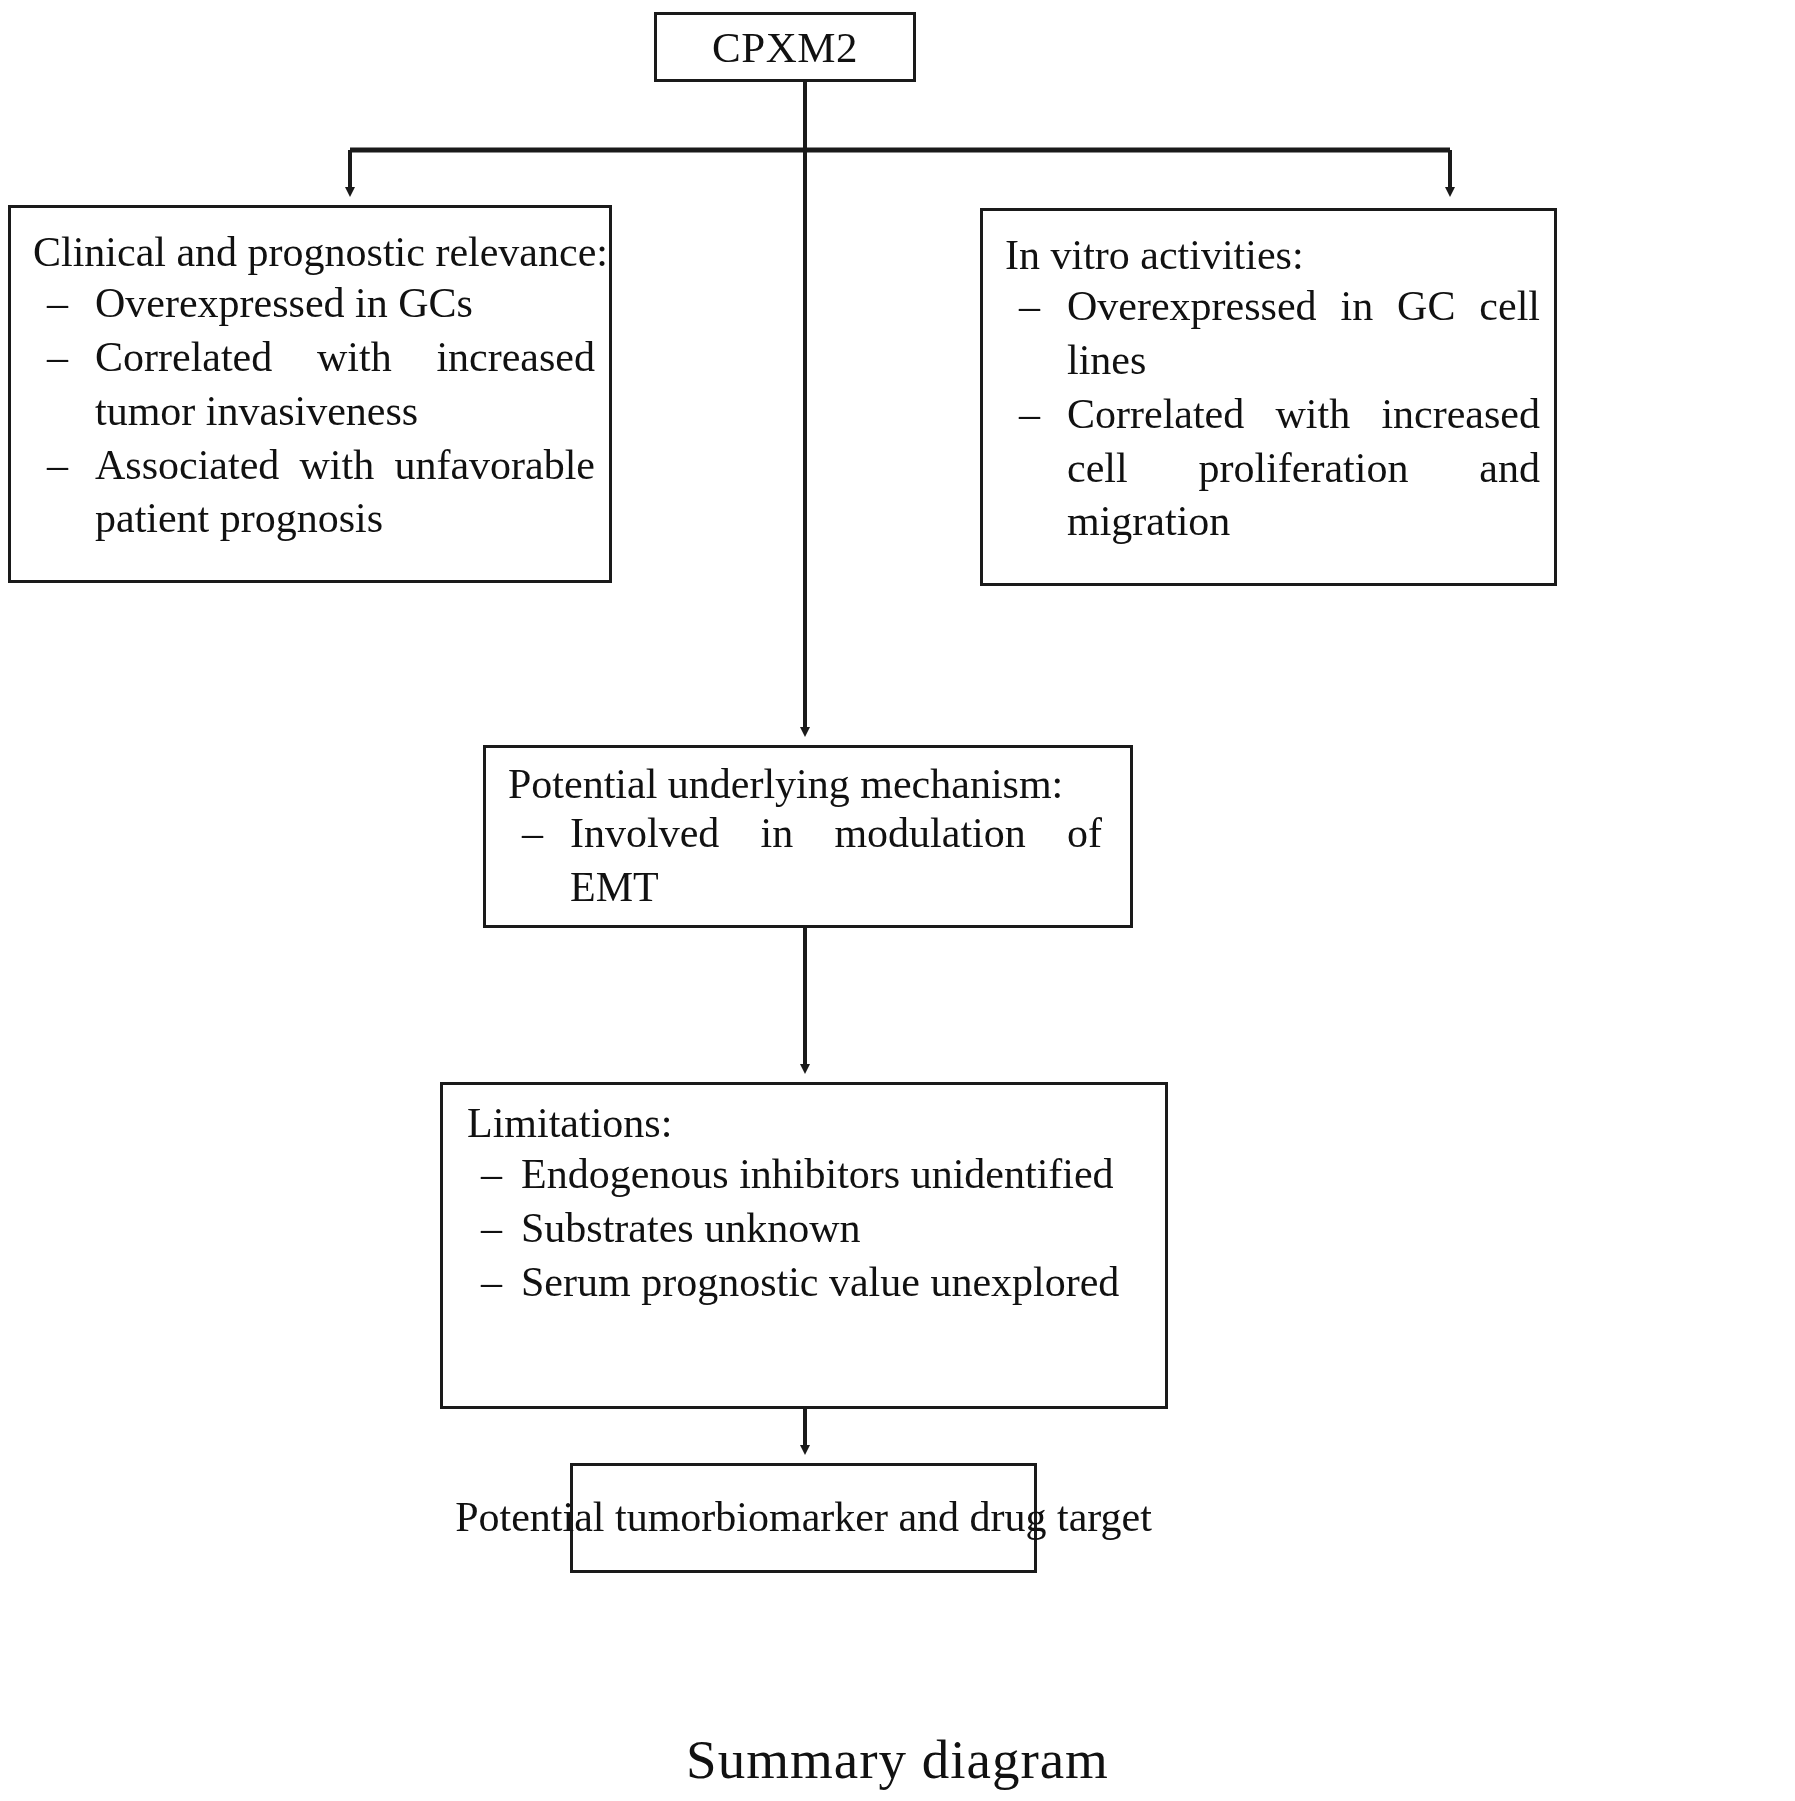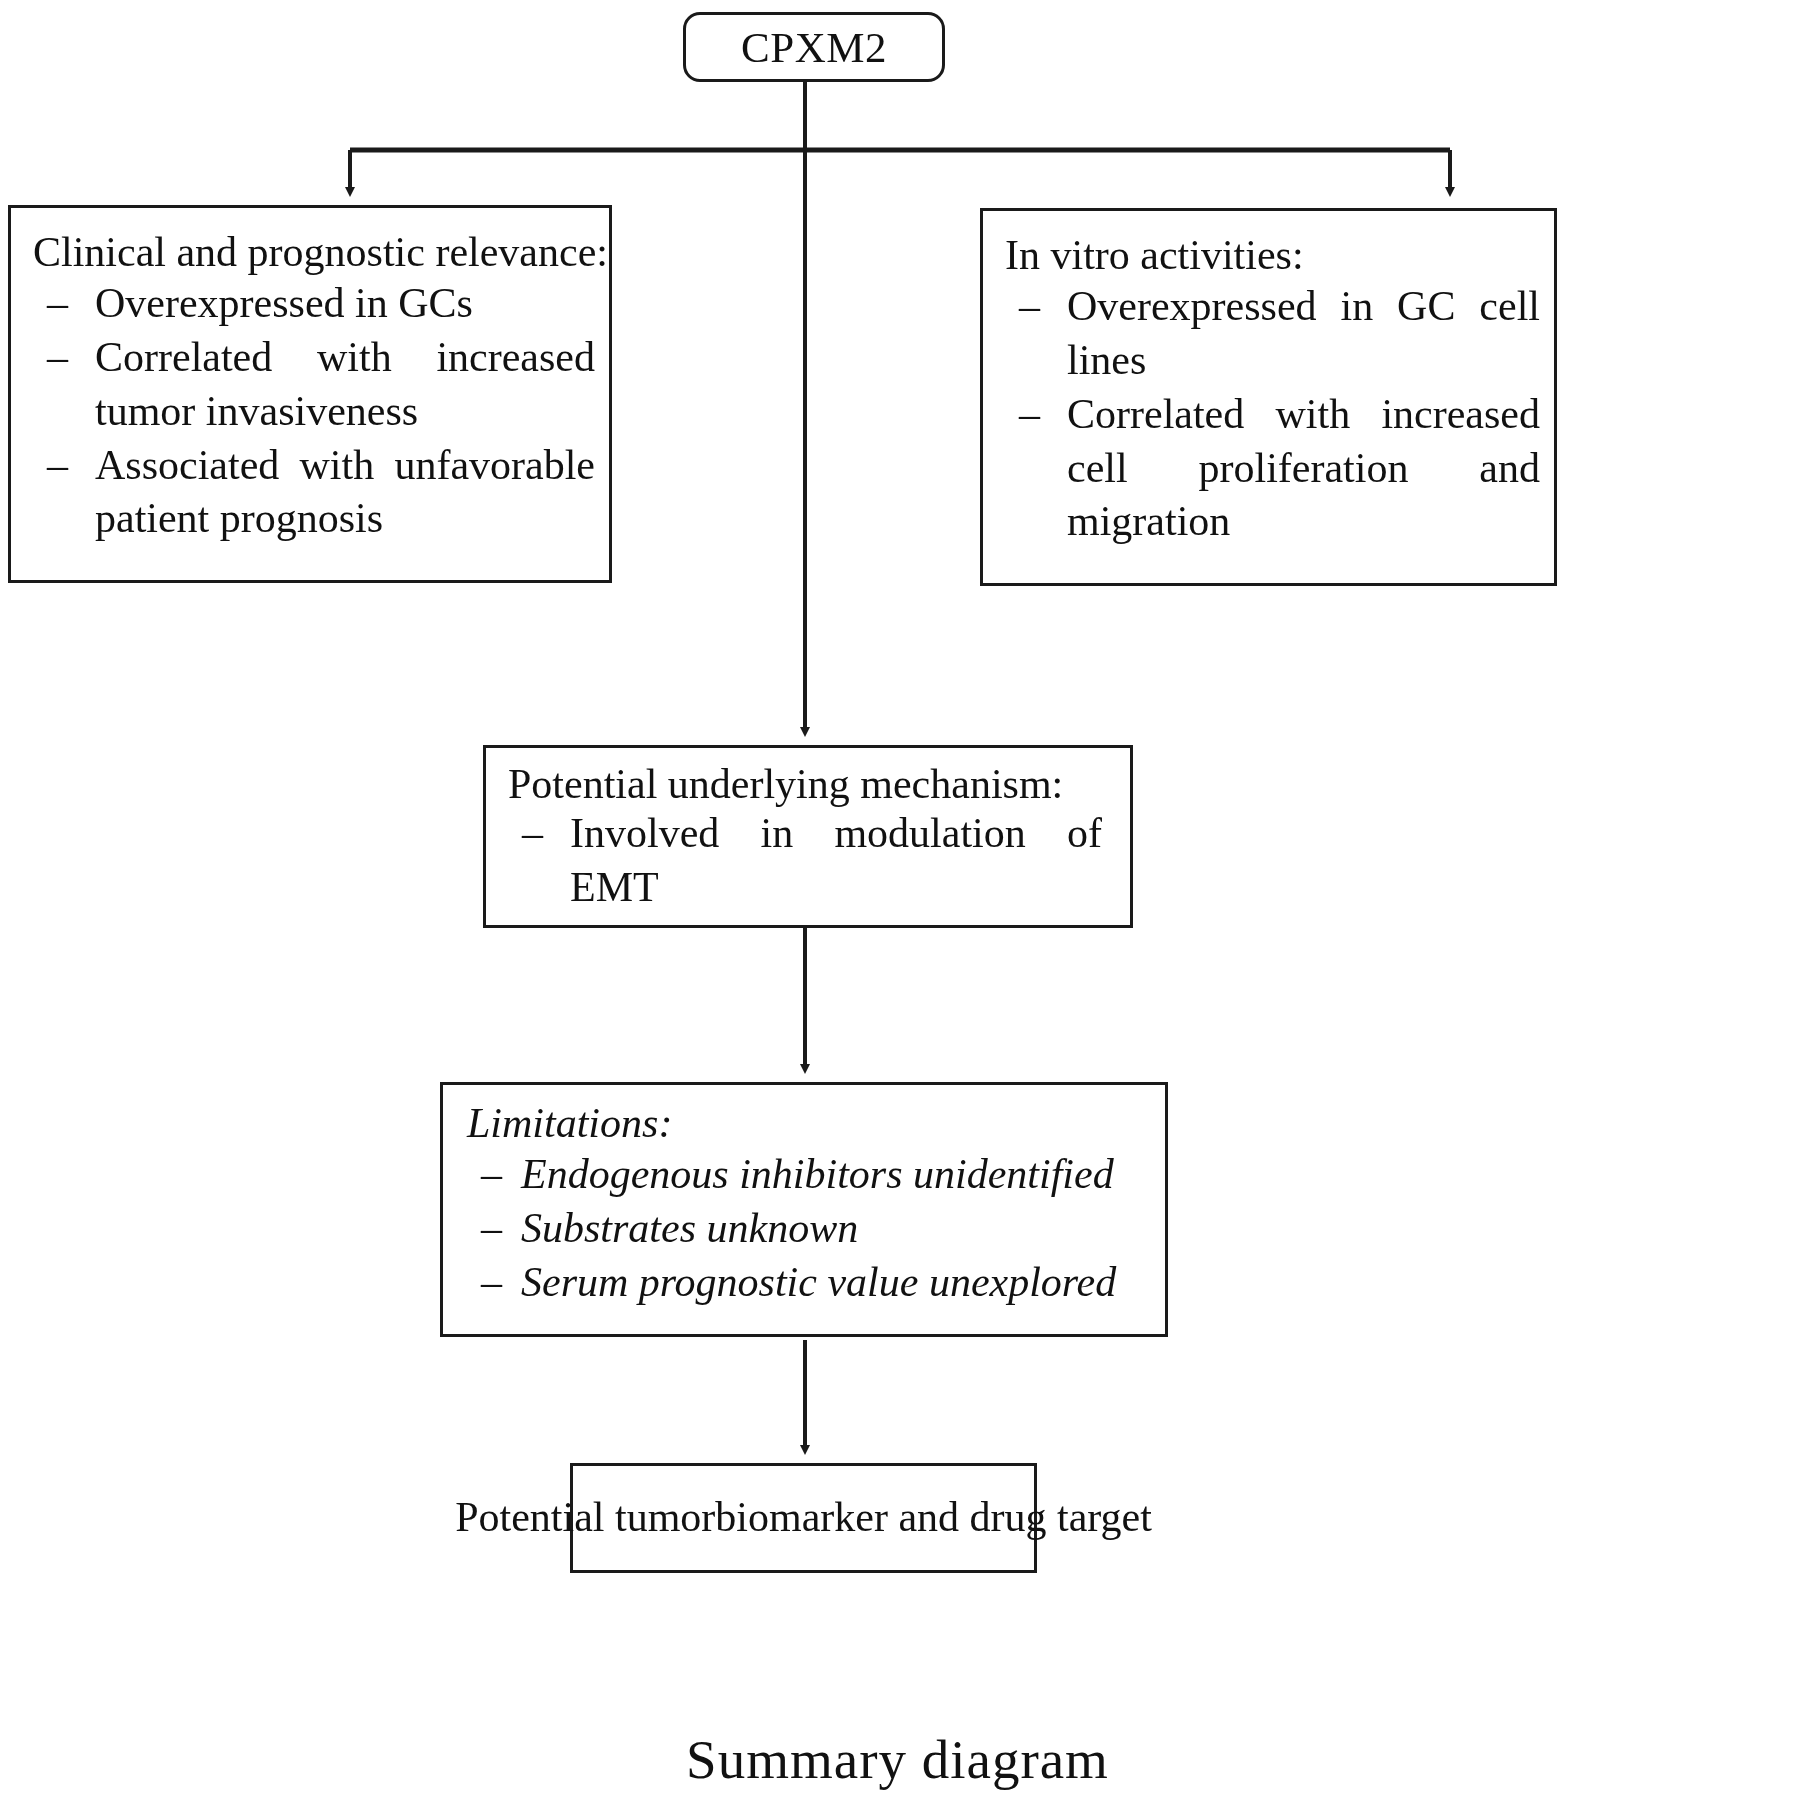--- a/index.html
+++ b/index.html
@@ -28,28 +28,27 @@
   }
   .node {
     position: absolute;
     box-sizing: border-box;
     border: 3px solid #1a1a1a;
     background: #ffffff;
   }
 
   
   #node-root {
-    left: 683px;
+    left: 654px;
     top: 12px;
     width: 262px;
     height: 70px;
     display: flex;
     align-items: center;
     justify-content: center;
-    border-radius: 17px;
   }
   #node-root .title {
     font-size: 43px;
     line-height: 1;
     letter-spacing: 0.5px;
   }
 
   
   .listbox {
     padding: 22px 14px 14px 22px;
@@ -103,23 +102,22 @@
     height: auto;
     min-height: 130px;
   }
   #node-mechanism .heading { margin-bottom: 0; }
   #node-mechanism li { padding-left: 62px; }
 
   #node-limitations {
     left: 440px;
     top: 1082px;
     width: 728px;
-    height: 255px;
+    height: 327px;
     padding: 16px 14px 10px 24px;
-    font-style: italic;
   }
   #node-limitations li { padding-left: 54px; }
 
   #node-outcome {
     left: 570px;
     top: 1463px;
     width: 467px;
     height: 110px;
     display: flex;
     flex-direction: row;

